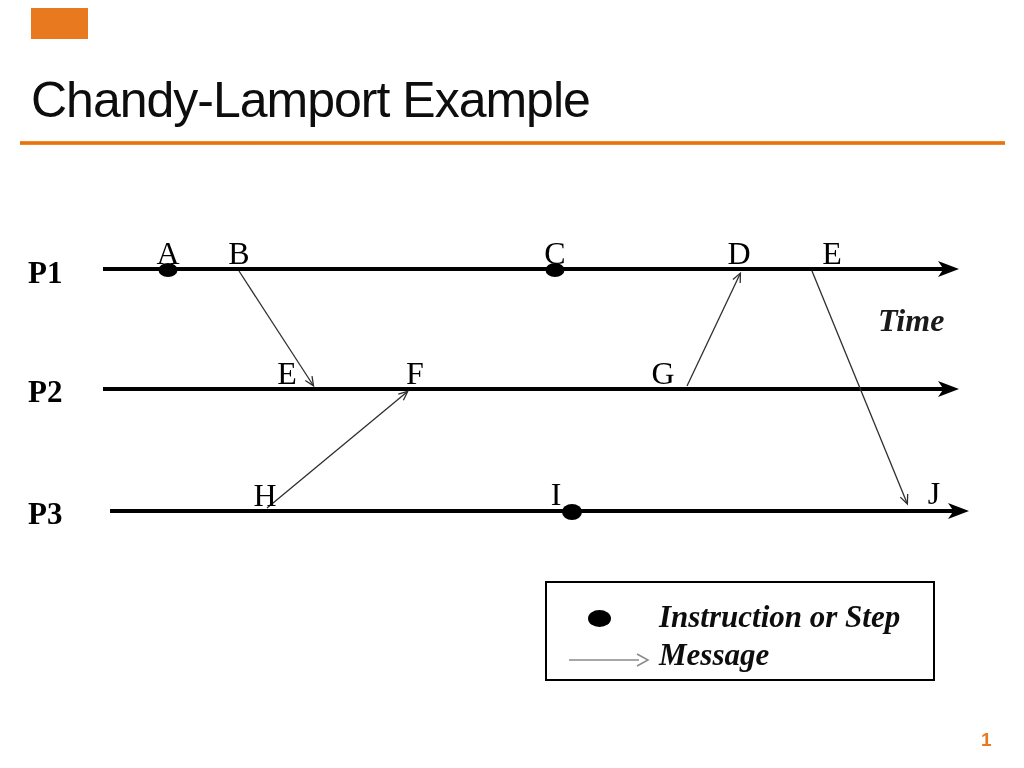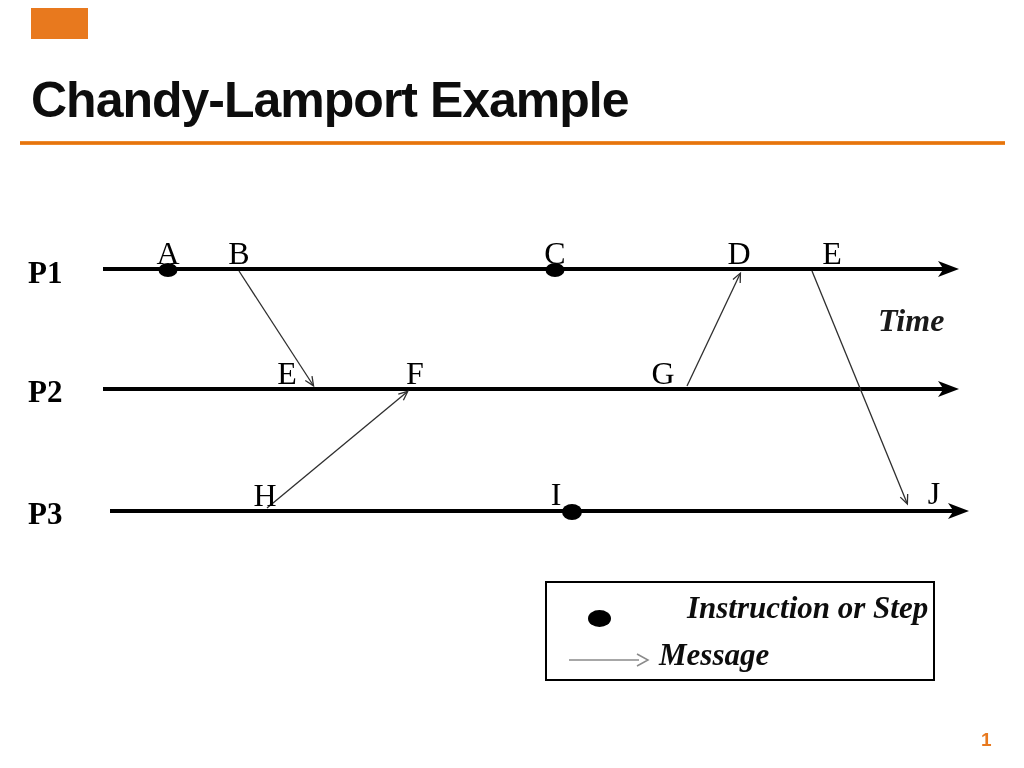--- a/index.html
+++ b/index.html
@@ -1,36 +1,36 @@
 <!DOCTYPE html>
 <html><head>
 <meta charset="utf-8">
 <style>
   html,body{margin:0;padding:0;background:#fff;}
   .slide{position:relative;width:1024px;height:768px;background:#ffffff;overflow:hidden;
          font-family:"Liberation Sans","DejaVu Sans",sans-serif;}
   .accent-rect{position:absolute;left:31px;top:8px;width:57px;height:31px;background:#E8791E;}
-  .slide-title{position:absolute;left:31px;top:71px;font-size:50px;font-weight:bold;
+  .slide-title{position:absolute;left:31px;top:71px;font-size:50px;font-weight:normal;
                letter-spacing:-1px;color:#0d0d0d;white-space:nowrap;
                font-family:"Liberation Sans","DejaVu Sans",sans-serif;}
   .title-rule{position:absolute;left:20px;top:141px;width:985px;height:4px;
               background:linear-gradient(to bottom,#F49A43,#E5740D 30%,#E5740D 72%,#F49A43);}
   svg.diagram{position:absolute;left:0;top:0;width:1024px;height:768px;}
   .evt{font:32px "Liberation Serif","DejaVu Serif",serif;fill:#000;}
   .proc{font:bold 31px "Liberation Serif","DejaVu Serif",serif;fill:#000;}
   .timelabel{font:italic bold 32px "Liberation Serif","DejaVu Serif",serif;fill:#1a1a1a;}
   .tline{stroke:#000;stroke-width:4;}
   .msg{stroke:#2e2e2e;stroke-width:1.3;fill:none;}
   .legend-box{position:absolute;left:545px;top:581px;width:386px;height:96px;
               border:2px solid #000;background:#fff;}
   .legend-dot{position:absolute;left:41px;top:27px;width:23px;height:17px;
               background:#000;border-radius:50%;}
   .legend-text{position:absolute;left:112px;white-space:nowrap;color:#0d0d0d;
                font:italic bold 31px "Liberation Serif","DejaVu Serif",serif;}
-  .legend-text.row1{top:7px;margin-left:28px;}
+  .legend-text.row1{top:16px;}
   .legend-text.row2{top:54px;text-align:center;}
   .legend-arrow{position:absolute;left:20px;top:66px;}
   .page-number{position:absolute;left:981px;top:729px;font-size:19px;font-weight:bold;
                color:#E8791E;font-family:"Liberation Sans","DejaVu Sans",sans-serif;}
 </style>
 </head>
 <body>
 
 <div class="slide">
 

